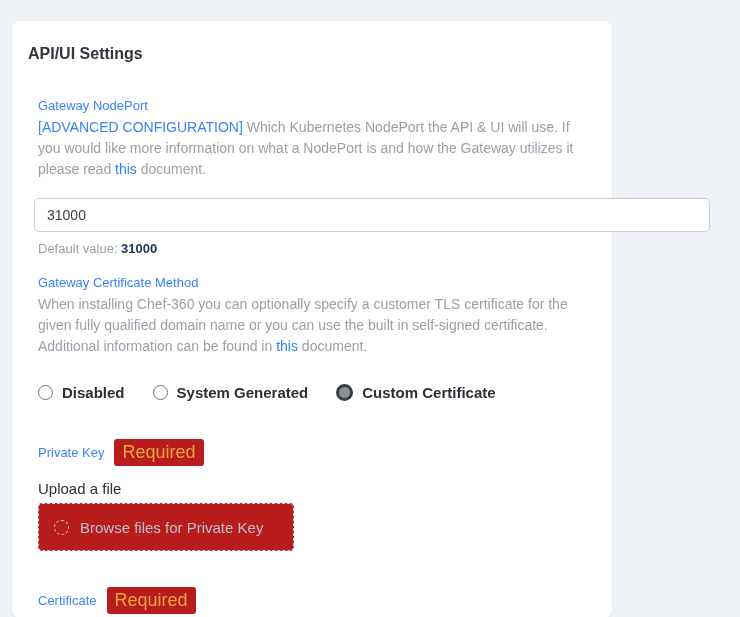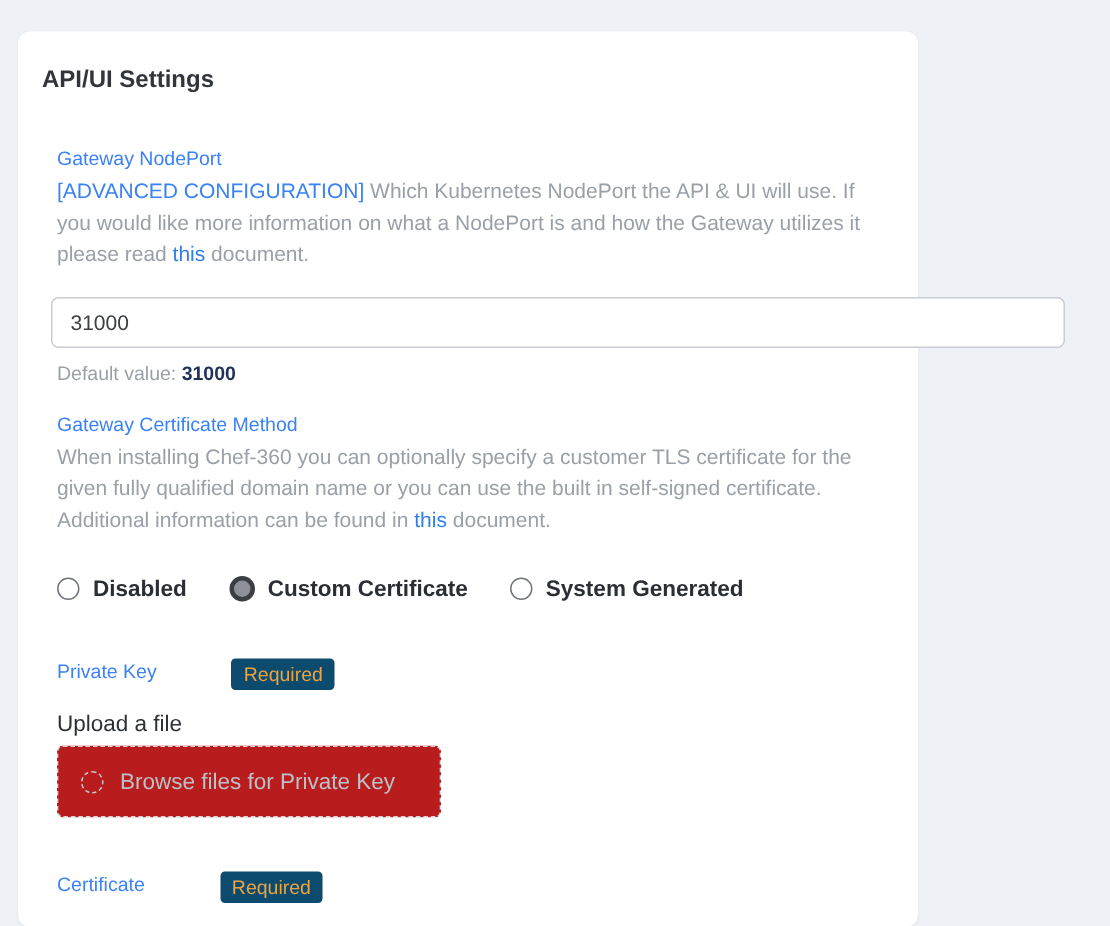--- a/index.html
+++ b/index.html
@@ -87,26 +87,26 @@
     background: #8d9197;
     width: 17px; height: 17px;
   }
   .radio-label {
     font-size: 15px;
     color: #2b2f35;
     font-weight: bold;
   }
   .cert-block { margin-top: 38px; }
   .cert-block.second { margin-top: 36px; }
-  .label-row { display: flex; align-items: flex-start; gap: 40px; }
+  .label-row { display: flex; align-items: center; }
   .badge {
     margin-left: 10px;
-    background: #0c4a6e;
+    background: #b91c1c;
     color: #eba440;
-    font-size: 13px;
+    font-size: 18px;
     padding: 3px 8px;
     border-radius: 3px;
   }
   .upload-label {
     margin-top: 14px;
     font-size: 15px;
     font-weight: 400;
     color: #2d3136;
   }
   .upload-box {
@@ -157,26 +157,26 @@
       <div class="field-label">Gateway Certificate Method</div>
       <div class="description">
         <span>When installing Chef-360 you can optionally specify a customer TLS certificate for the given fully qualified domain name or you can use the built in self-signed certificate. Additional information can be found in </span><a class="link">this</a><span> document.</span>
       </div>
       <div class="radio-row">
         <label class="radio-option">
           <span class="radio"></span>
           <span class="radio-label">Disabled</span>
         </label>
         <label class="radio-option">
+          <span class="radio"></span>
+          <span class="radio-label">System Generated</span>
+        </label>
+        <label class="radio-option">
           <span class="radio checked"></span>
           <span class="radio-label">Custom Certificate</span>
-        </label>
-        <label class="radio-option">
-          <span class="radio"></span>
-          <span class="radio-label">System Generated</span>
         </label>
       </div>
     </div>
 
     <div class="cert-block">
       <div class="label-row">
         <span class="field-label">Private Key</span>
         <span class="badge">Required</span>
       </div>
       <div class="upload-label">Upload a file</div>

